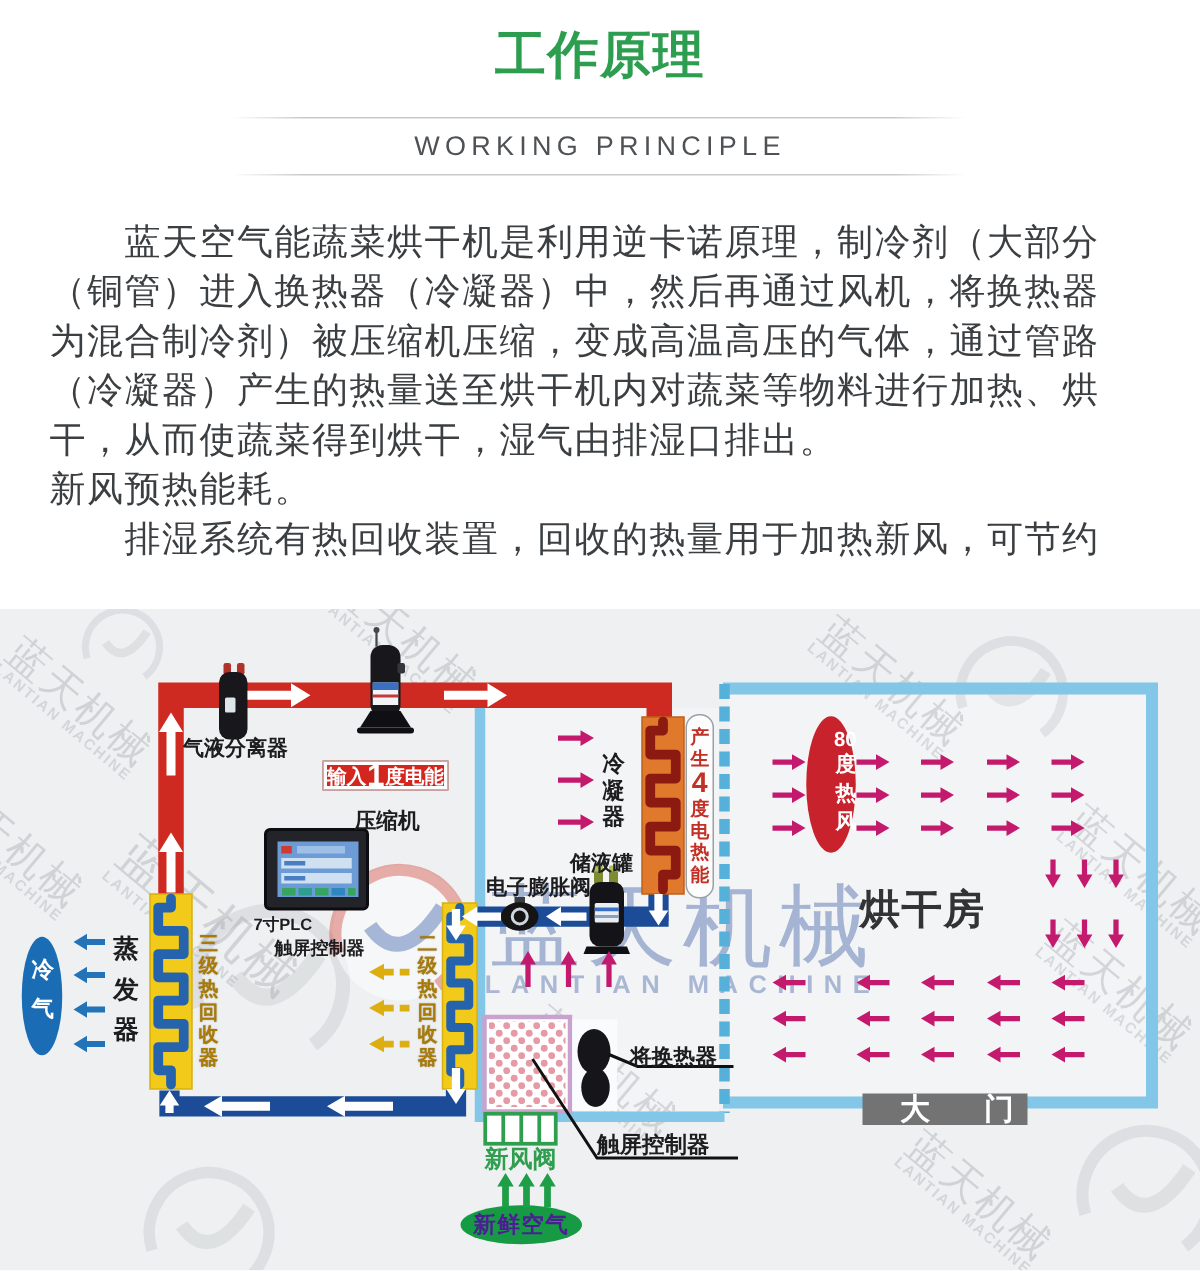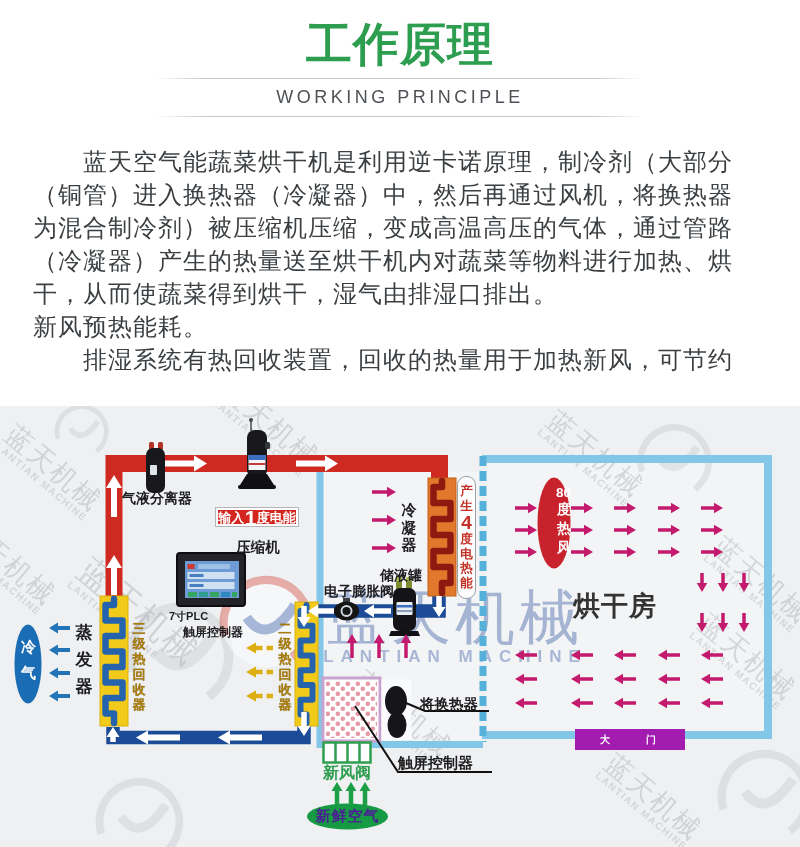--- a/index.html
+++ b/index.html
@@ -3,21 +3,21 @@
 <meta charset="utf-8">
 <style>
   * { margin:0; padding:0; box-sizing:border-box; }
   html,body { background:#ffffff; }
   body { font-family:"Liberation Sans", sans-serif; width:800px; }
   .page { position:relative; width:800px; height:847px; background:#ffffff; overflow:hidden; }
 
   
   .hdr { position:absolute; left:0; top:0; width:800px; height:130px; }
   .hdr-title { position:absolute; left:0; top:14px; width:800px; text-align:center;
-    font-size:46px; font-weight:bold; color:#2d9e4f; letter-spacing:1px; }
+    font-size:34px; font-weight:bold; color:#2d9e4f; letter-spacing:1px; }
   .hdr-line { position:absolute; left:154px; width:490px; height:1px;
     background:linear-gradient(90deg, rgba(200,203,206,0) 0%, #c6c9cc 10%, #c6c9cc 90%, rgba(200,203,206,0) 100%); }
   .hdr-line.l1 { top:78px; }
   .hdr-line.l2 { top:116px; }
   .hdr-sub { position:absolute; left:0; top:87px; width:800px; text-align:center;
     font-size:18px; color:#4e5256; letter-spacing:3.5px; }
 
   
   .intro { position:absolute; left:33px; top:145px; width:734px;
     font-size:24px; line-height:33px; letter-spacing:1px; color:#3b3f42; font-weight:500; }
@@ -83,23 +83,23 @@
   .lb-freshair { left:307px; top:398px; width:81px; height:25px; display:flex; align-items:center;
     justify-content:center; color:#4c1d95; font-size:15px; letter-spacing:1px; }
 
   .hotwind { position:absolute; left:538px; top:79px; width:33px;
     display:flex; flex-direction:column; align-items:flex-end; color:#ffffff; font-weight:bold; }
   .hotwind .tok { font-size:14px; line-height:19px; }
   .hotwind .tok.num { font-size:13.5px; line-height:15px; letter-spacing:0; }
 
   .lb-room { left:570px; top:182px; width:90px; font-size:27px; letter-spacing:1px; color:#333333; text-align:center; }
 
-  .gate { position:absolute; left:575px; top:323px; width:110px; height:21px; background:#a21caf;
+  .gate { position:absolute; left:575px; top:323px; width:110px; height:21px; background:#737373;
     display:flex; align-items:center; justify-content:flex-start; padding-left:25px; color:#ffffff;
-    font-size:10px; font-weight:bold; letter-spacing:36px; white-space:nowrap; overflow:hidden; }
+    font-size:20px; font-weight:bold; letter-spacing:36px; white-space:nowrap; overflow:hidden; }
 </style>
 </head>
 <body>
 
 <div class="page">
 
   <div class="hdr">
     <div class="hdr-title">工作原理</div>
     <div class="hdr-line l1"></div>
     <div class="hdr-line l2"></div>

